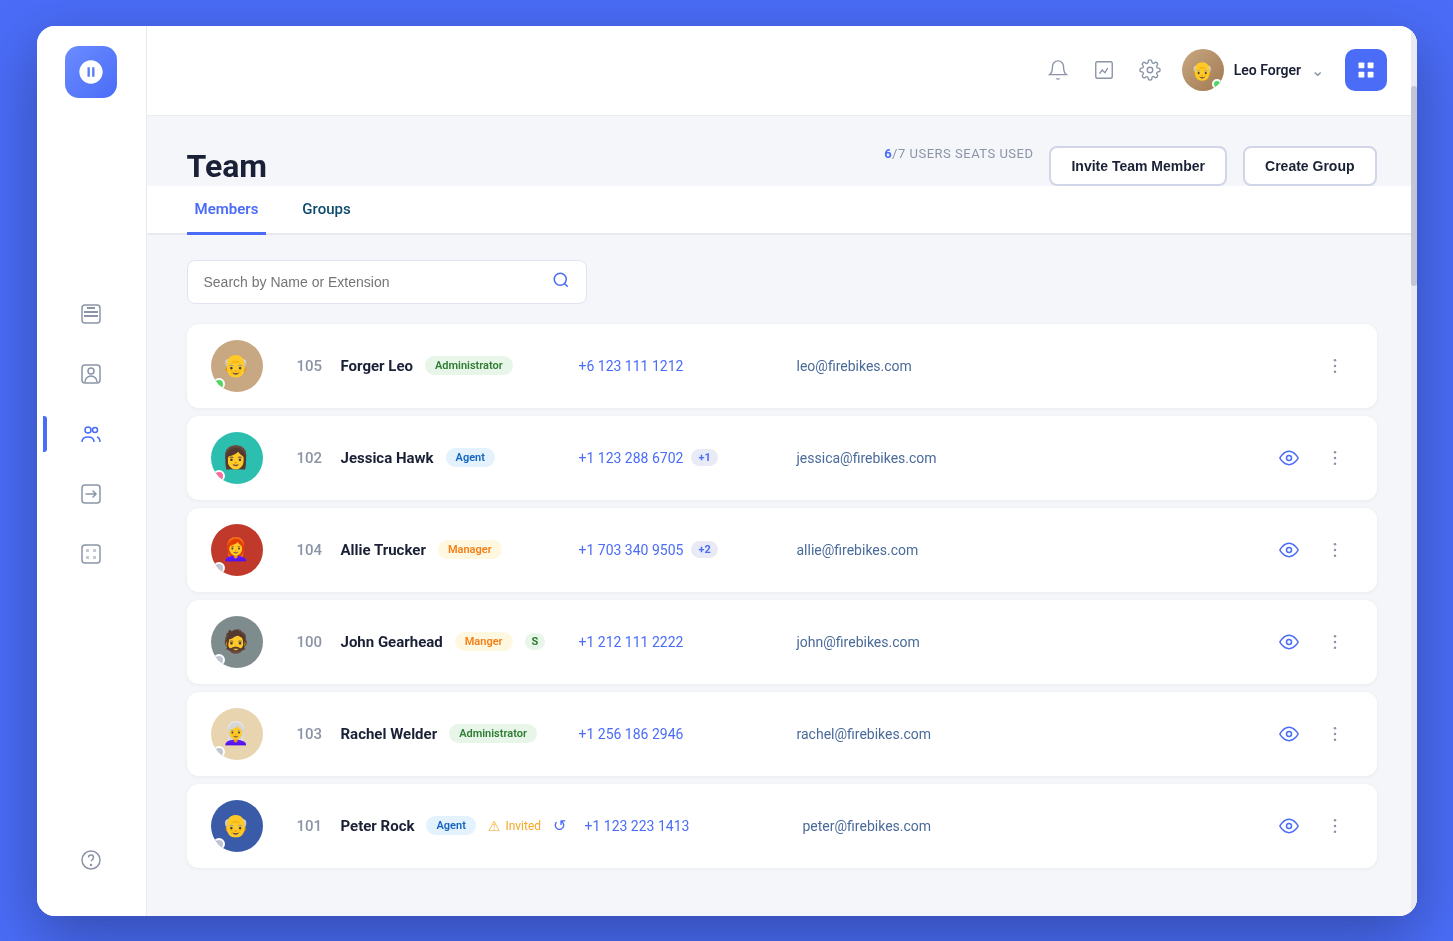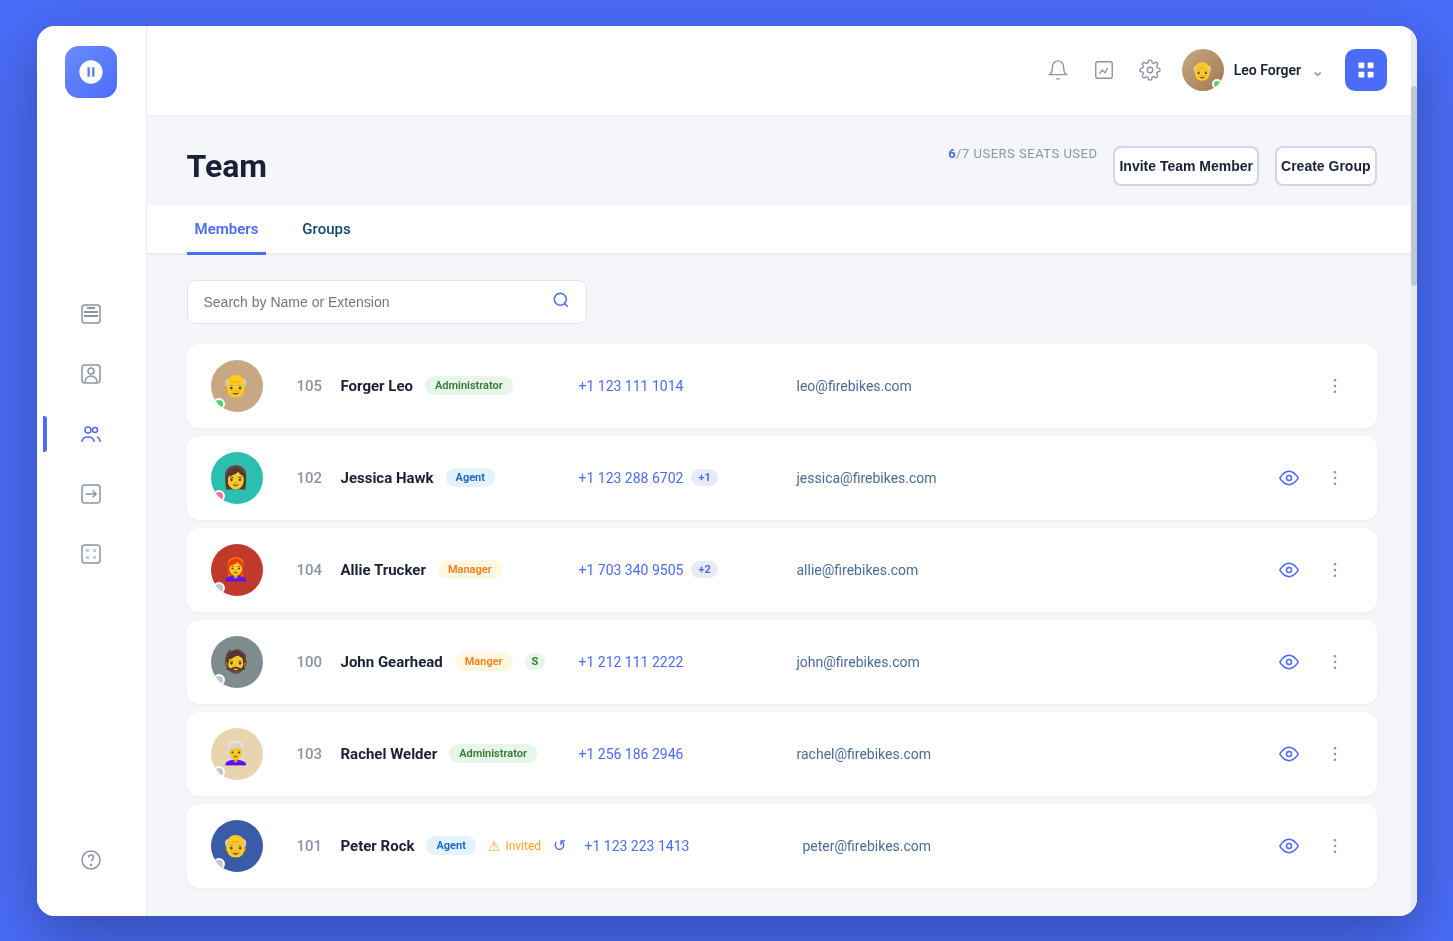--- a/index.html
+++ b/index.html
@@ -167,21 +167,20 @@
     .page-content {
       flex: 1;
       padding: 30px 40px;
       overflow-y: auto;
       background: #f5f6fa;
     }
     .page-header {
       display: flex;
       align-items: center;
       justify-content: space-between;
-      margin-bottom: 20px;
     }
     .page-title {
       font-size: 32px;
       font-weight: 700;
       color: #1a2035;
     }
     .header-right {
       display: flex;
       gap: 16px;
     }
@@ -189,21 +188,21 @@
       font-size: 13px;
       color: #8a94a6;
       text-transform: uppercase;
       letter-spacing: 0.5px;
     }
     .seats-info .seats-used {
       color: #4a6cf7;
       font-weight: 700;
     }
     .btn {
-      padding: 10px 4px;
+      padding: 10px 20px;
       border-radius: 8px;
       font-size: 14px;
       font-weight: 600;
       cursor: pointer;
       border: 2px solid #d0d5e8;
       background: #fff;
       color: #1a2035;
       white-space: nowrap;
     }
     
@@ -530,21 +529,21 @@
         <div class="member-row">
           <div class="member-avatar">
             <div class="avatar-img" style="background: #c8a882;">👴</div>
             <div class="status-dot online"></div>
           </div>
           <div class="member-info">
             <span class="member-ext">105</span>
             <span class="member-name">Forger Leo</span>
             <span class="badge badge-admin">Administrator</span>
           </div>
-          <div class="member-phone">+1 123 111 1014</div>
+          <div class="member-phone">+6 123 111 1212</div>
           <div class="member-email">leo@firebikes.com</div>
           <div class="member-actions">
             <button class="action-btn">
               <svg viewBox="0 0 24 24" fill="#8a94a6">
                 <circle cx="12" cy="5" r="1.5"></circle>
                   <circle cx="12" cy="12" r="1.5"></circle>
                   <circle cx="12" cy="19" r="1.5"></circle>
               </svg>
             </button>
           </div>

